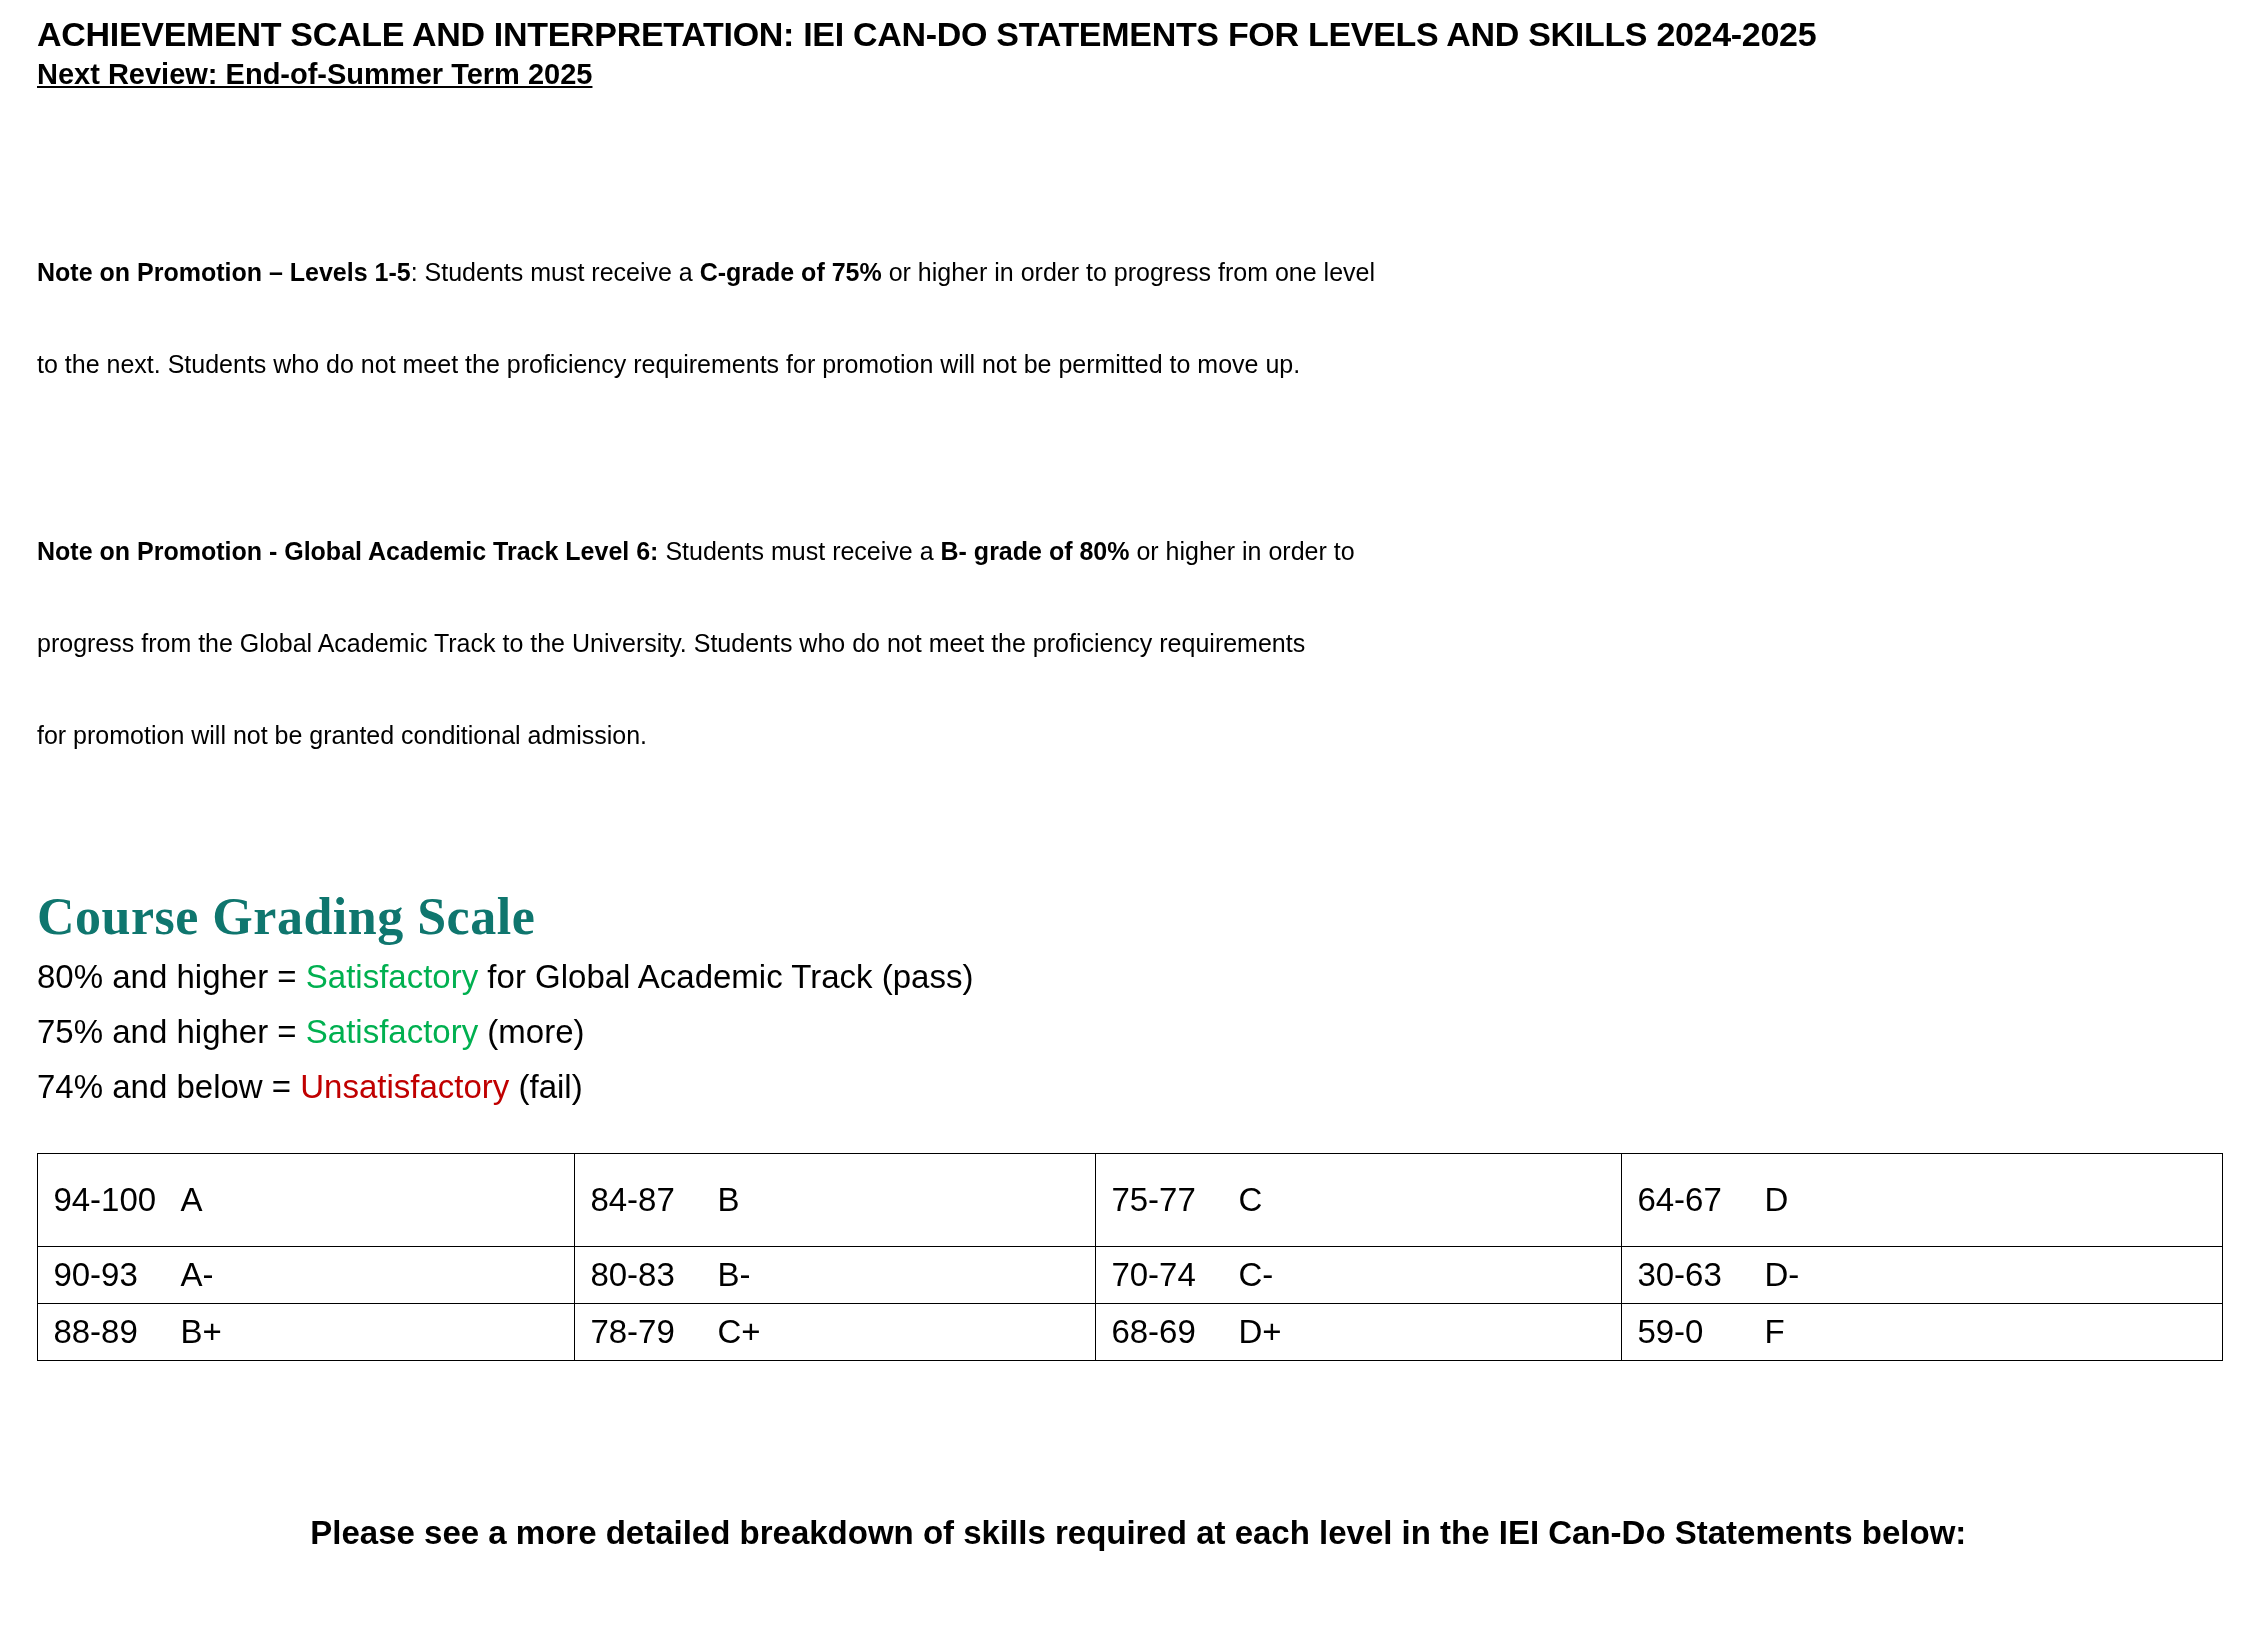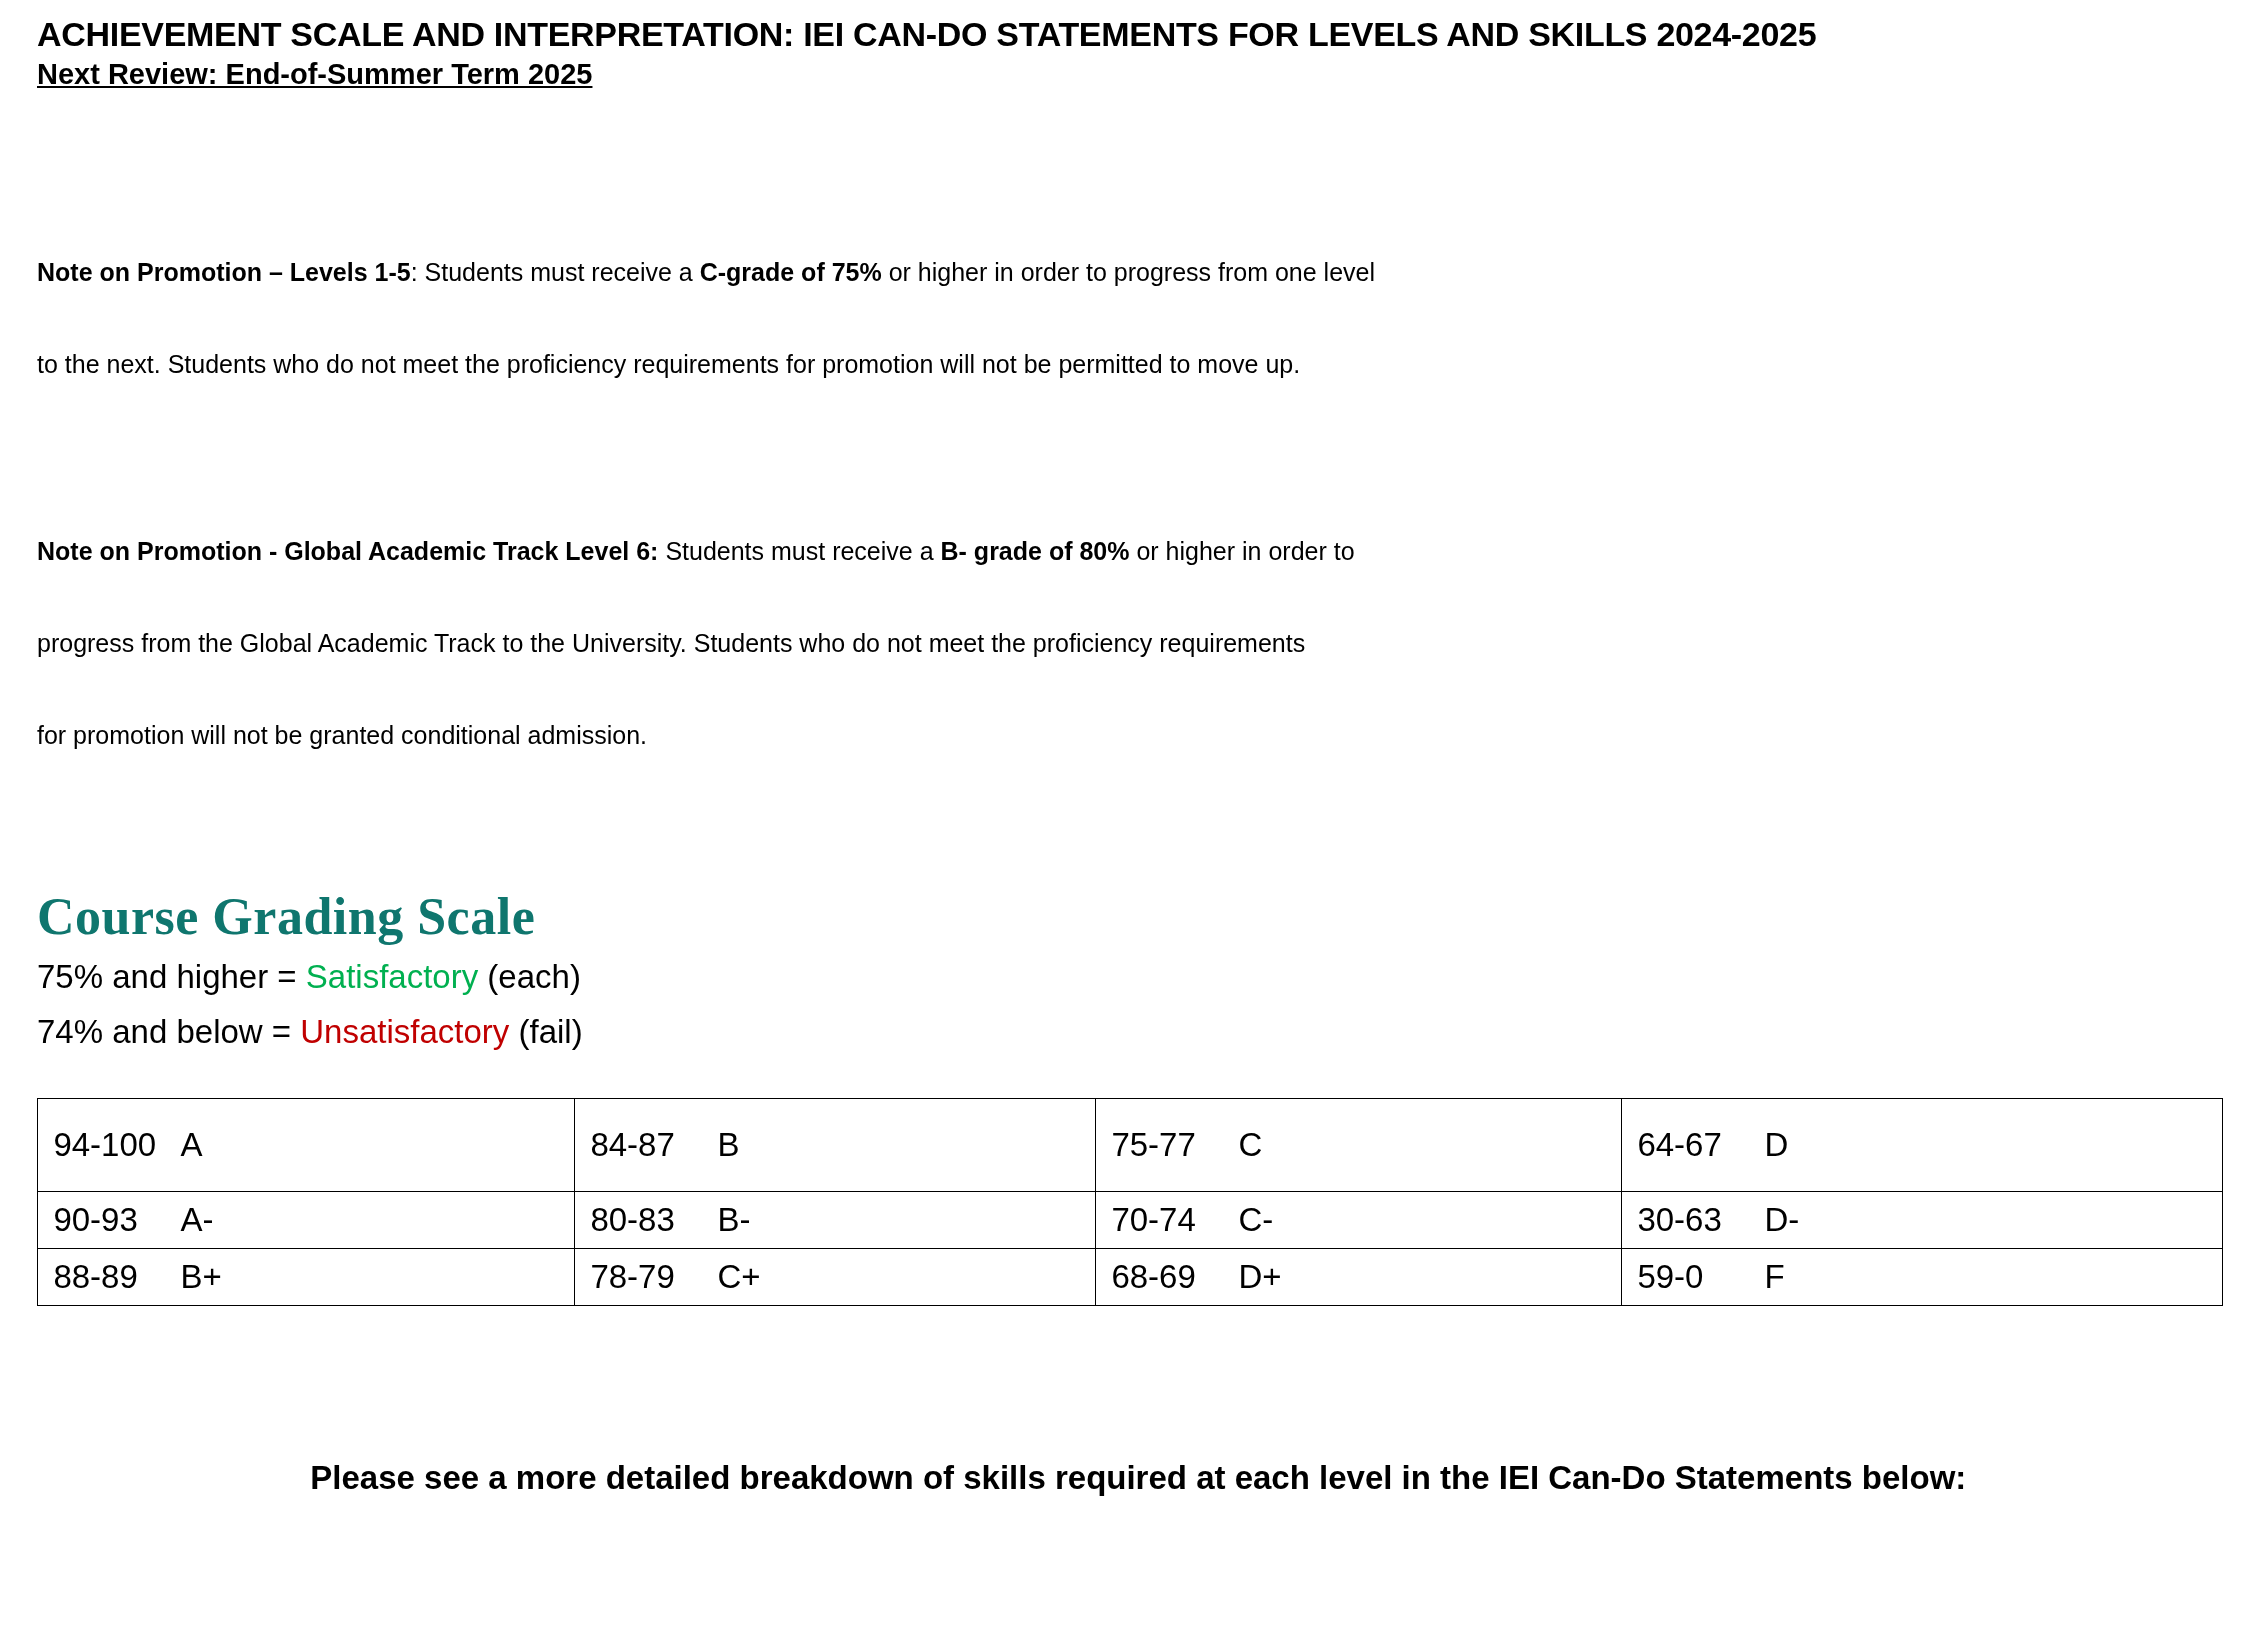--- a/index.html
+++ b/index.html
@@ -88,21 +88,22 @@
 
 <div class="para p2">
   <div class="line"><span class="b">Note on Promotion - Global Academic Track Level 6:</span><span> Students must receive a </span><span class="b">B- grade of 80%</span><span> or higher in order to</span></div>
   <div class="line"><span>progress from the Global Academic Track to the University. Students who do not meet the proficiency requirements</span></div>
   <div class="line"><span>for promotion will not be granted conditional admission.</span></div>
 </div>
 
 <div class="gs-heading" style="color: #0f766e;">Course Grading Scale</div>
 
 <div class="rules">
-  <div class="rule"><span>75% and higher = </span><span style="color: rgb(0, 176, 80);">Satisfactory</span><span> (each)</span></div>
+  <div class="rule"><span>80% and higher = </span><span style="color: rgb(0, 176, 80);">Satisfactory</span><span> for Global Academic Track (pass)</span></div>
+  <div class="rule"><span>75% and higher = </span><span style="color: rgb(0, 176, 80);">Satisfactory</span><span> (more)</span></div>
   <div class="rule"><span>74% and below = </span><span style="color: rgb(192, 0, 0);">Unsatisfactory</span><span> (fail)</span></div>
 </div>
 
 <table class="grade-table">
   <colgroup>
     <col style="width:537px">
       <col style="width:521px">
       <col style="width:526px">
       <col style="width:601px">
   </colgroup>

